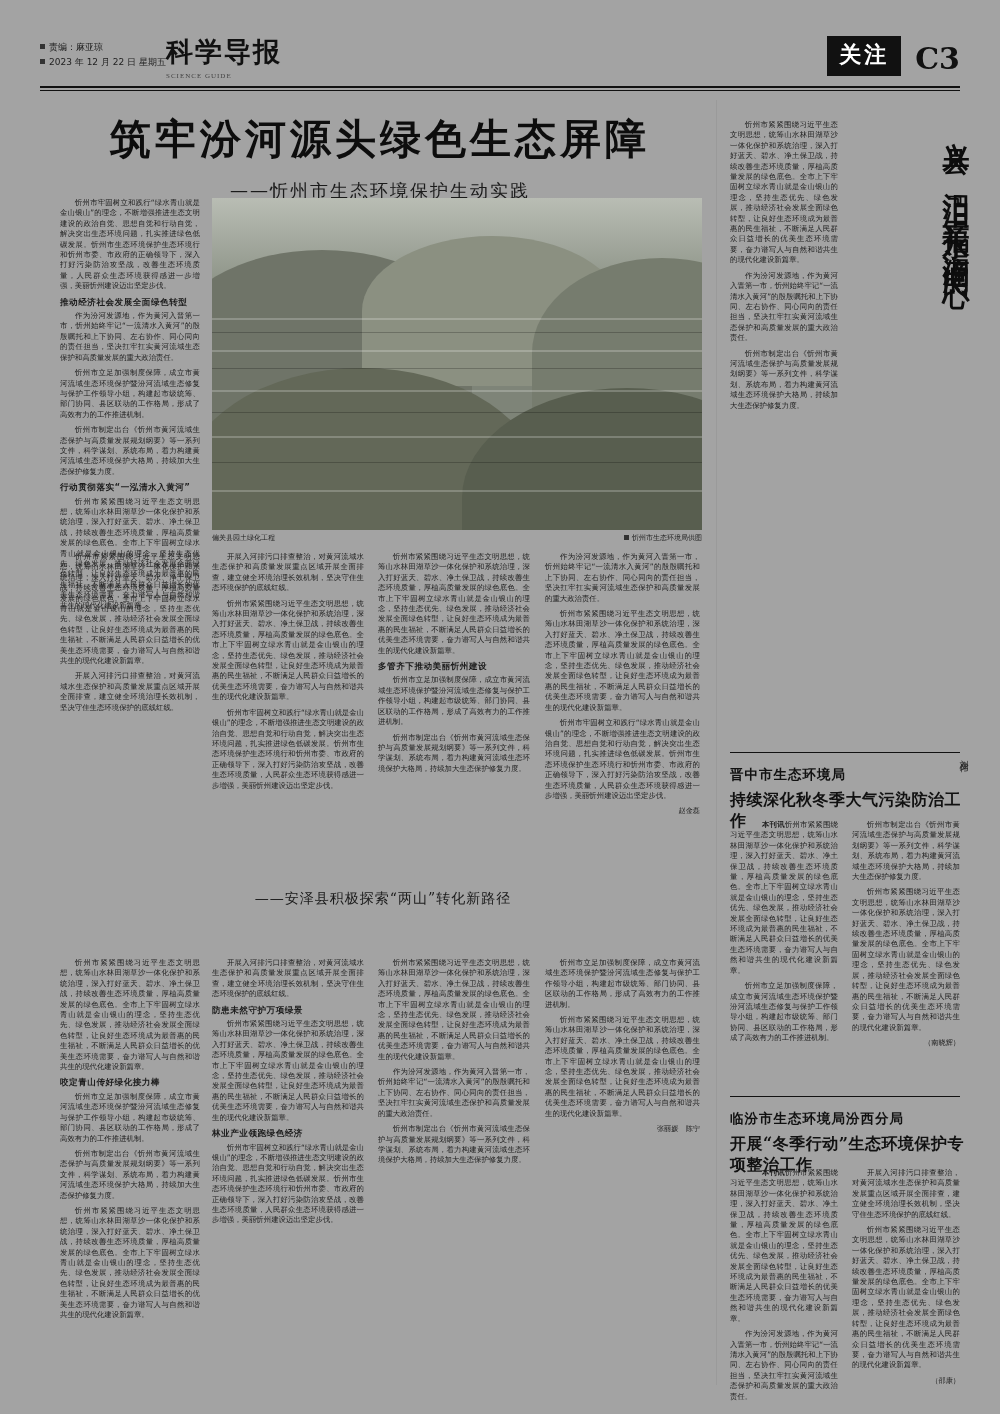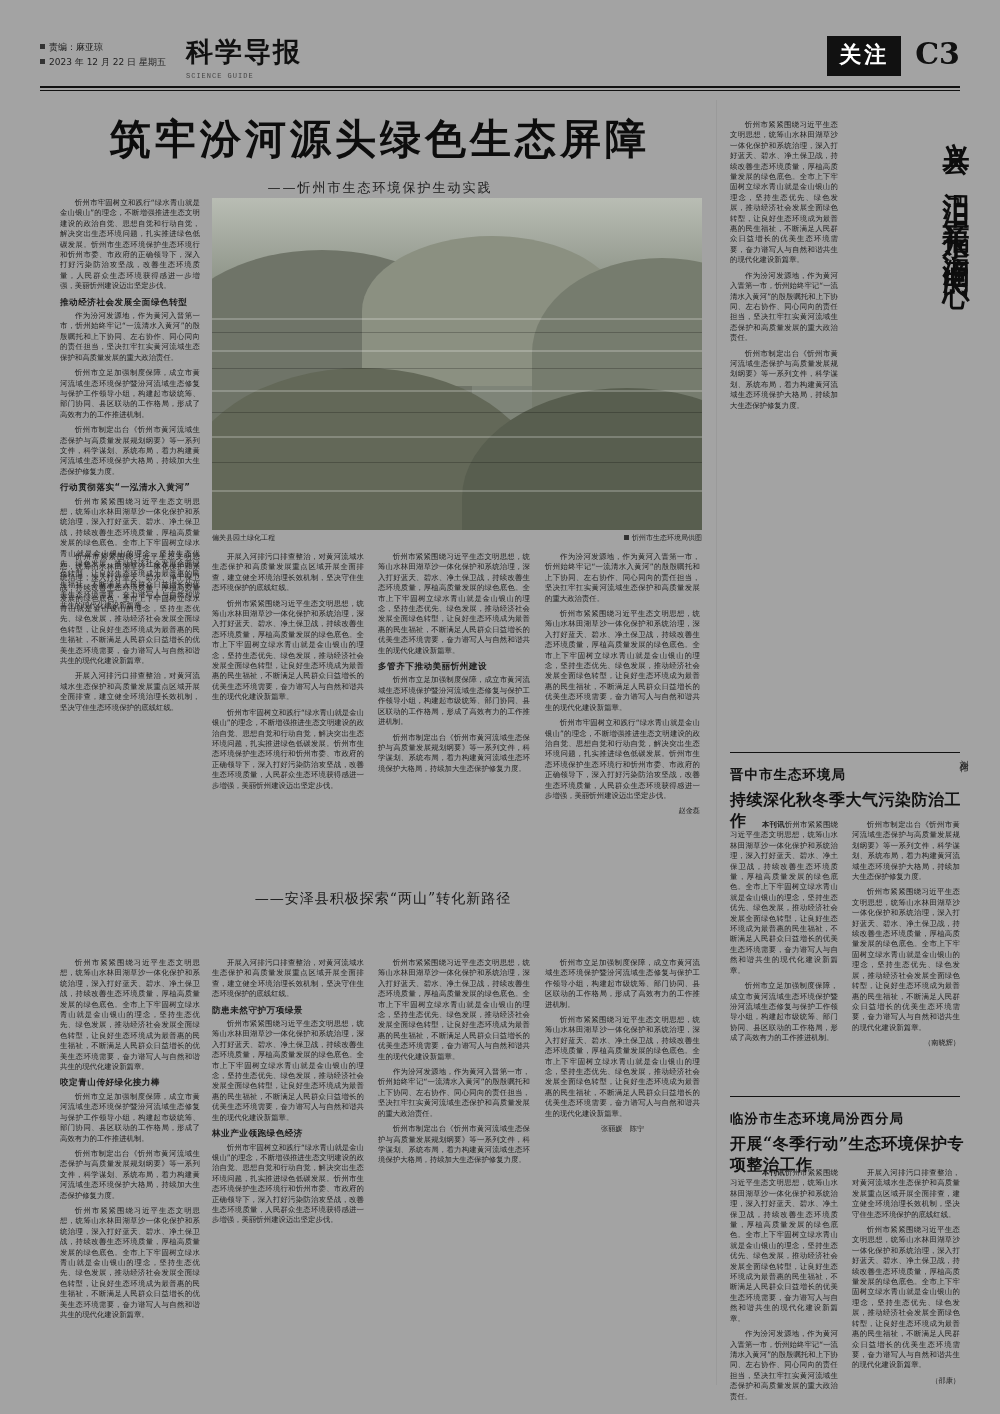--- a/index.html
+++ b/index.html
@@ -8,39 +8,39 @@
     position:relative;width:1000px;height:1414px;margin:0 auto;
     background:#a3a3a3;
     box-shadow:0 0 0 1px #bbb;
     overflow:hidden;
   }
   
   .masthead{position:absolute;left:40px;top:34px;width:920px;height:46px;}
   .mh-left{position:absolute;left:0;top:6px;font-size:9px;line-height:15px;color:#222;}
   .mh-left div{white-space:nowrap;}
   .mh-left .sq{display:inline-block;width:5px;height:5px;background:#333;margin-right:4px;vertical-align:1px;}
-  .mh-logo{position:absolute;left:146px;top:0px;font-size:27px;font-weight:bold;letter-spacing:2px;color:#111;
-           font-family:Liberation Mono, monospace;}
+  .mh-logo{position:absolute;left:126px;top:0px;font-size:27px;font-weight:bold;letter-spacing:2px;color:#111;
+           font-family:Liberation Serif, serif;}
   .mh-logo .sub{display:block;font-size:7px;letter-spacing:1px;font-weight:normal;color:#444;margin-top:2px;}
-  .mh-right{position:absolute;right:0;top:2px;display:flex;align-items:flex-start;}
+  .mh-right{position:absolute;right:0;top:2px;display:flex;align-items:flex-end;}
   .mh-tag{background:#111;color:#fff;font-size:22px;font-weight:bold;padding:4px 12px 6px;letter-spacing:3px;
           font-family:"DejaVu Serif","Liberation Serif",serif;}
   .mh-page{font-size:30px;font-weight:bold;margin-left:14px;color:#111;
            font-family:"DejaVu Serif","Liberation Serif",serif;}
   .rule-top{position:absolute;left:40px;top:86px;width:920px;height:0;border-top:2px solid #111;}
   .rule-top2{position:absolute;left:40px;top:90px;width:920px;height:0;border-top:1px solid #111;}
 
   
   .vrule{position:absolute;width:0;border-left:1px solid #9a9a9a;}
 
   
   .headline{position:absolute;left:60px;top:112px;width:640px;text-align:center;}
   .headline h1{margin:0;font-size:41px;font-weight:bold;letter-spacing:4px;color:#0d0d0d;
       font-family:"DejaVu Serif","Liberation Serif",serif;}
-  .headline h2{margin:12px 0 0;font-size:13px;font-weight:normal;letter-spacing:2px;color:#1b1b1b;
+  .headline h2{margin:12px 0 0;font-size:18px;font-weight:normal;letter-spacing:2px;color:#1b1b1b;
       font-family:"DejaVu Serif","Liberation Serif",serif;}
 
   
   .col-text{position:absolute;font-size:7.4px;line-height:10.4px;color:#1c1c1c;text-align:justify;
             font-family:"DejaVu Sans","Liberation Sans",sans-serif;}
   .col-text p{margin:0 0 5px;text-indent:15px;}
   .col-text h4{margin:5px 0 4px;font-size:8.6px;font-weight:bold;text-indent:0;letter-spacing:.5px;}
 
   
   .photo{position:absolute;left:212px;top:198px;width:490px;height:332px;overflow:hidden;
@@ -181,21 +181,21 @@
     <p>忻州市牢固树立和践行“绿水青山就是金山银山”的理念，不断增强推进生态文明建设的政治自觉、思想自觉和行动自觉，解决突出生态环境问题，扎实推进绿色低碳发展。忻州市生态环境保护生态环境行和忻州市委、市政府的正确领导下，深入打好污染防治攻坚战，改善生态环境质量，人民群众生态环境获得感进一步增强，美丽忻州建设迈出坚定步伐。</p>
   </div>
   <div class="col-text" style="left:378px;top:958px;width:152px;">
     <p>忻州市紧紧围绕习近平生态文明思想，统筹山水林田湖草沙一体化保护和系统治理，深入打好蓝天、碧水、净土保卫战，持续改善生态环境质量，厚植高质量发展的绿色底色。全市上下牢固树立绿水青山就是金山银山的理念，坚持生态优先、绿色发展，推动经济社会发展全面绿色转型，让良好生态环境成为最普惠的民生福祉，不断满足人民群众日益增长的优美生态环境需要，奋力谱写人与自然和谐共生的现代化建设新篇章。</p>
     <p>作为汾河发源地，作为黄河入晋第一市，忻州始终牢记“一流清水入黄河”的殷殷嘱托和上下协同、左右协作、同心同向的责任担当，坚决扛牢扛实黄河流域生态保护和高质量发展的重大政治责任。</p>
     <p>忻州市制定出台《忻州市黄河流域生态保护与高质量发展规划纲要》等一系列文件，科学谋划、系统布局，着力构建黄河流域生态环境保护大格局，持续加大生态保护修复力度。</p>
   </div>
   <div class="col-text" style="left:545px;top:958px;width:155px;">
     <p>忻州市立足加强制度保障，成立市黄河流域生态环境保护暨汾河流域生态修复与保护工作领导小组，构建起市级统筹、部门协同、县区联动的工作格局，形成了高效有力的工作推进机制。</p>
     <p>忻州市紧紧围绕习近平生态文明思想，统筹山水林田湖草沙一体化保护和系统治理，深入打好蓝天、碧水、净土保卫战，持续改善生态环境质量，厚植高质量发展的绿色底色。全市上下牢固树立绿水青山就是金山银山的理念，坚持生态优先、绿色发展，推动经济社会发展全面绿色转型，让良好生态环境成为最普惠的民生福祉，不断满足人民群众日益增长的优美生态环境需要，奋力谱写人与自然和谐共生的现代化建设新篇章。</p>
-    <div class="sig" style="margin-top:4px;text-align:center;">张丽媛　陈宁</div>
+    <div class="sig" style="margin-top:4px;">张丽媛　陈宁</div>
   </div>
 
   <div class="vhead">兴县：汨汨『幸福水』涓滴润民心</div>
   <div class="vauthor">刘少伟</div>
 
   <div class="col-text" style="left:730px;top:120px;width:108px;">
     <p>忻州市紧紧围绕习近平生态文明思想，统筹山水林田湖草沙一体化保护和系统治理，深入打好蓝天、碧水、净土保卫战，持续改善生态环境质量，厚植高质量发展的绿色底色。全市上下牢固树立绿水青山就是金山银山的理念，坚持生态优先、绿色发展，推动经济社会发展全面绿色转型，让良好生态环境成为最普惠的民生福祉，不断满足人民群众日益增长的优美生态环境需要，奋力谱写人与自然和谐共生的现代化建设新篇章。</p>
     <p>作为汾河发源地，作为黄河入晋第一市，忻州始终牢记“一流清水入黄河”的殷殷嘱托和上下协同、左右协作、同心同向的责任担当，坚决扛牢扛实黄河流域生态保护和高质量发展的重大政治责任。</p>
     <p>忻州市制定出台《忻州市黄河流域生态保护与高质量发展规划纲要》等一系列文件，科学谋划、系统布局，着力构建黄河流域生态环境保护大格局，持续加大生态保护修复力度。</p>
   </div>

